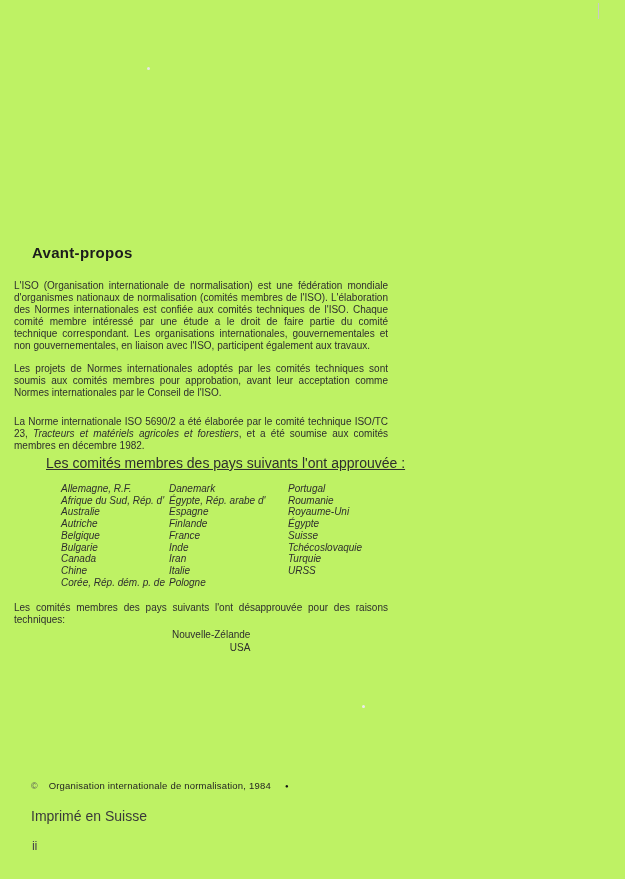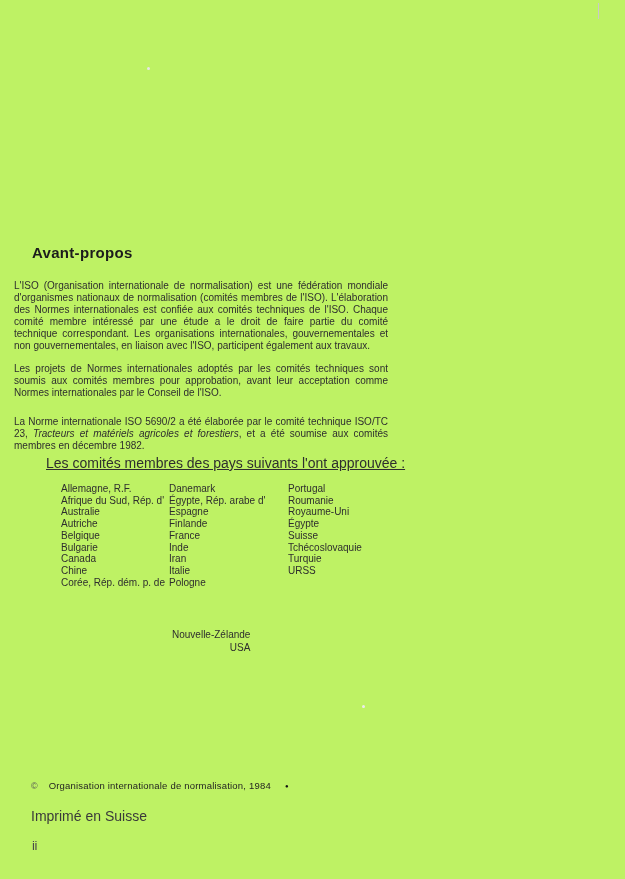--- a/index.html
+++ b/index.html
@@ -47,20 +47,21 @@
     text-decoration: underline;
   }
   .approved-intro { top: 455px; }
   .disapproved-par { top: 592px; }
   .country-col {
     position: absolute;
     top: 483px;
     font-size: 10px;
     line-height: 11.7px;
     color: #2e2e2e;
+    font-style: italic;
   }
   .country-col span { display: block; white-space: nowrap; }
   .col-1 { left: 61px; }
   .col-2 { left: 169px; }
   .col-3 { left: 288px; }
   .disapproved-list {
     position: absolute;
     left: 172px;
     top: 628px;
     font-size: 10px;
@@ -179,20 +180,21 @@
     <span>Portugal</span>
     <span>Roumanie</span>
     <span>Royaume-Uni</span>
     <span>Égypte</span>
     <span>Suisse</span>
     <span>Tchécoslovaquie</span>
     <span>Turquie</span>
     <span>URSS</span>
   </div>
 
+  <p class="body-par disapproved-par" style="top:592px">Les comités membres des pays suivants l'ont désapprouvée pour des raisons techniques:</p>
 
   <div class="disapproved-list">
     <span>Nouvelle-Zélande</span>
     <span>USA</span>
   </div>
 
   <div class="copyright-line">
     <span class="c-symbol">©</span><span class="c-text">Organisation internationale de normalisation, 1984</span><span class="c-bullet">●</span>
   </div>
 

